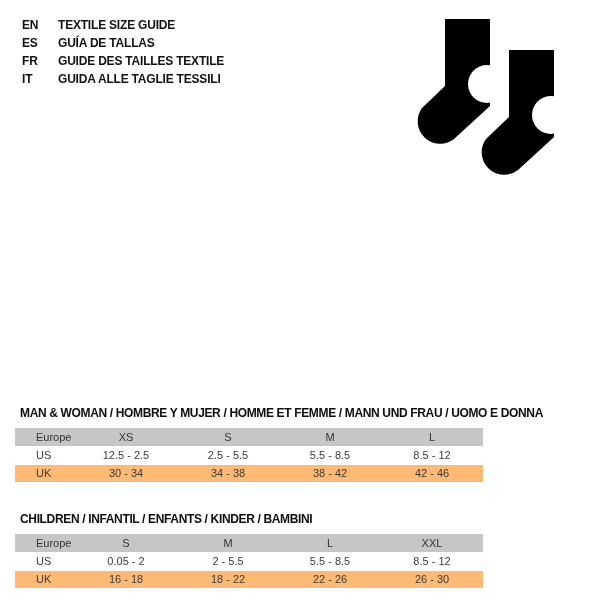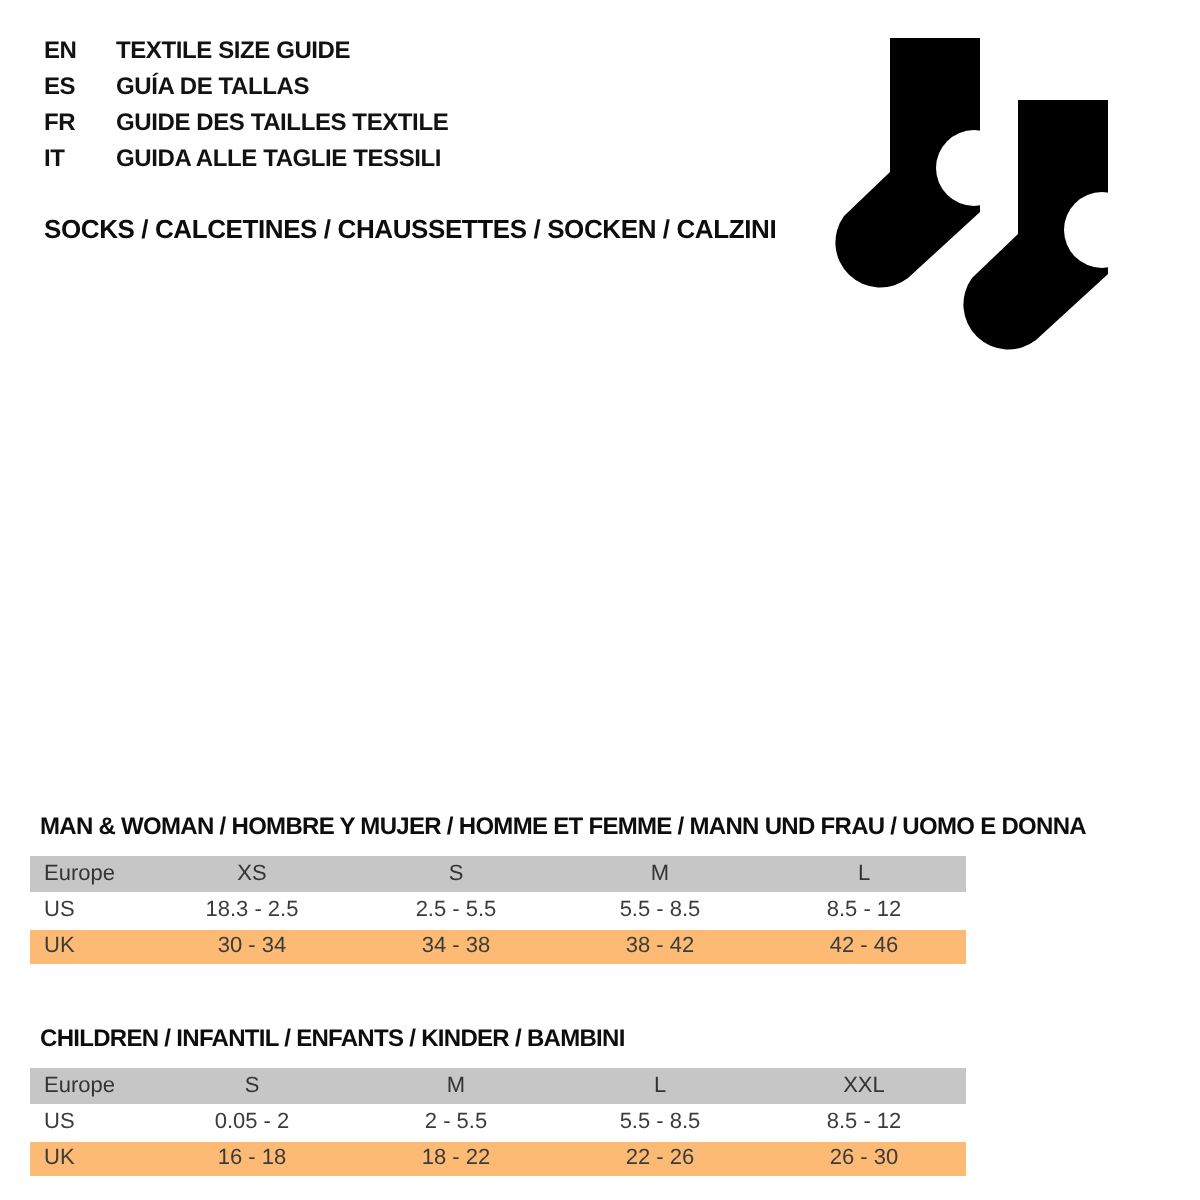--- a/index.html
+++ b/index.html
@@ -45,21 +45,21 @@
     font-size:11px;color:#3b3b3b;
   }
   #t1{top:428px;}
   #t2{top:534px;}
   .size-table th,.size-table td{
     padding:0;font-weight:400;text-align:center;
     height:17px;line-height:17px;overflow:hidden;
     border-bottom:1px solid #ffffff;
   }
   .size-table tr.head th{background:#c6c6c6;height:18px;line-height:18px;color:#343434;}
-  .size-table th:first-child,.size-table td:first-child{text-align:left;padding-left:7px;}
+  .size-table th:first-child,.size-table td:first-child{text-align:left;padding-left:21px;}
   .size-table tr.alt td{background:#fdba74;}
 </style>
 </head>
 <body>
 
 <div class="page">
 
   <div class="lang-list">
     <div class="lang-row">
       <span class="lang-code">EN</span>
@@ -72,21 +72,20 @@
     <div class="lang-row">
       <span class="lang-code">FR</span>
       <span class="lang-label">GUIDE DES TAILLES TEXTILE</span>
     </div>
     <div class="lang-row">
       <span class="lang-code">IT</span>
       <span class="lang-label">GUIDA ALLE TAGLIE TESSILI</span>
     </div>
   </div>
 
-  <div class="category">SOCKS / CALCETINES / CHAUSSETTES / SOCKEN / CALZINI</div>
 
   <svg class="socks-svg" width="180" height="175" viewBox="400 10 180 175" xmlns="http://www.w3.org/2000/svg">
     <g>
       <path d="M445,19 H490 V106 L454,139 A22.5,22.5 0 0 1 422,108 L445,86 Z" fill="#000000"></path>
       <circle cx="487" cy="84" r="19" fill="#ffffff"></circle>
     </g>
     <g>
       <path d="M509,50 H554 V137 L518,170 A22.5,22.5 0 0 1 486,139 L509,117 Z" fill="#000000"></path>
       <circle cx="551" cy="115" r="19" fill="#ffffff"></circle>
     </g>
@@ -104,21 +103,21 @@
     <tbody>
       <tr class="head">
         <th>Europe</th>
         <th>XS</th>
         <th>S</th>
         <th>M</th>
         <th>L</th>
       </tr>
       <tr>
         <td>US</td>
-        <td>18.3 - 2.5</td>
+        <td>12.5 - 2.5</td>
         <td>2.5 - 5.5</td>
         <td>5.5 - 8.5</td>
         <td>8.5 - 12</td>
       </tr>
       <tr class="alt">
         <td>UK</td>
         <td>30 - 34</td>
         <td>34 - 38</td>
         <td>38 - 42</td>
         <td>42 - 46</td>

